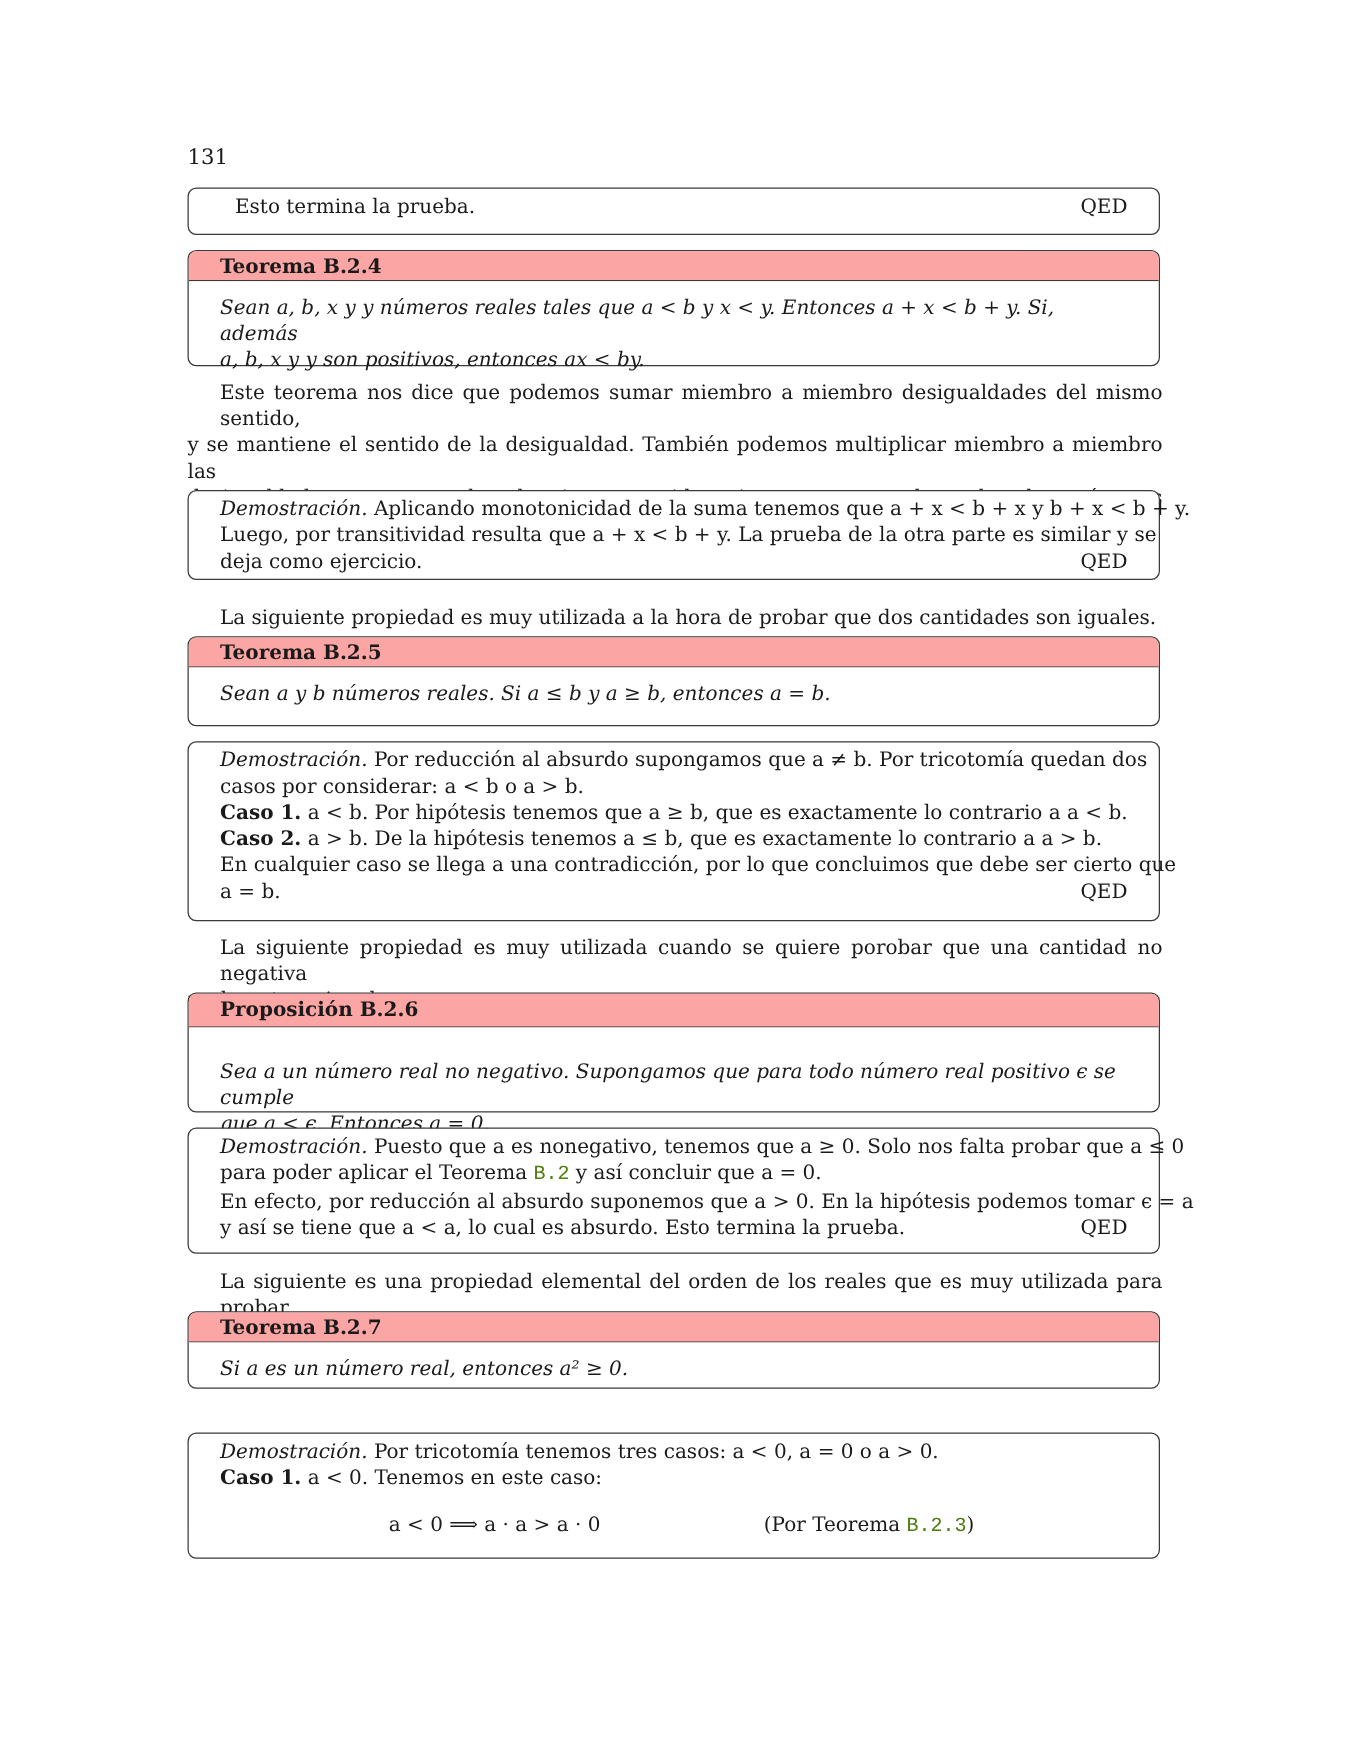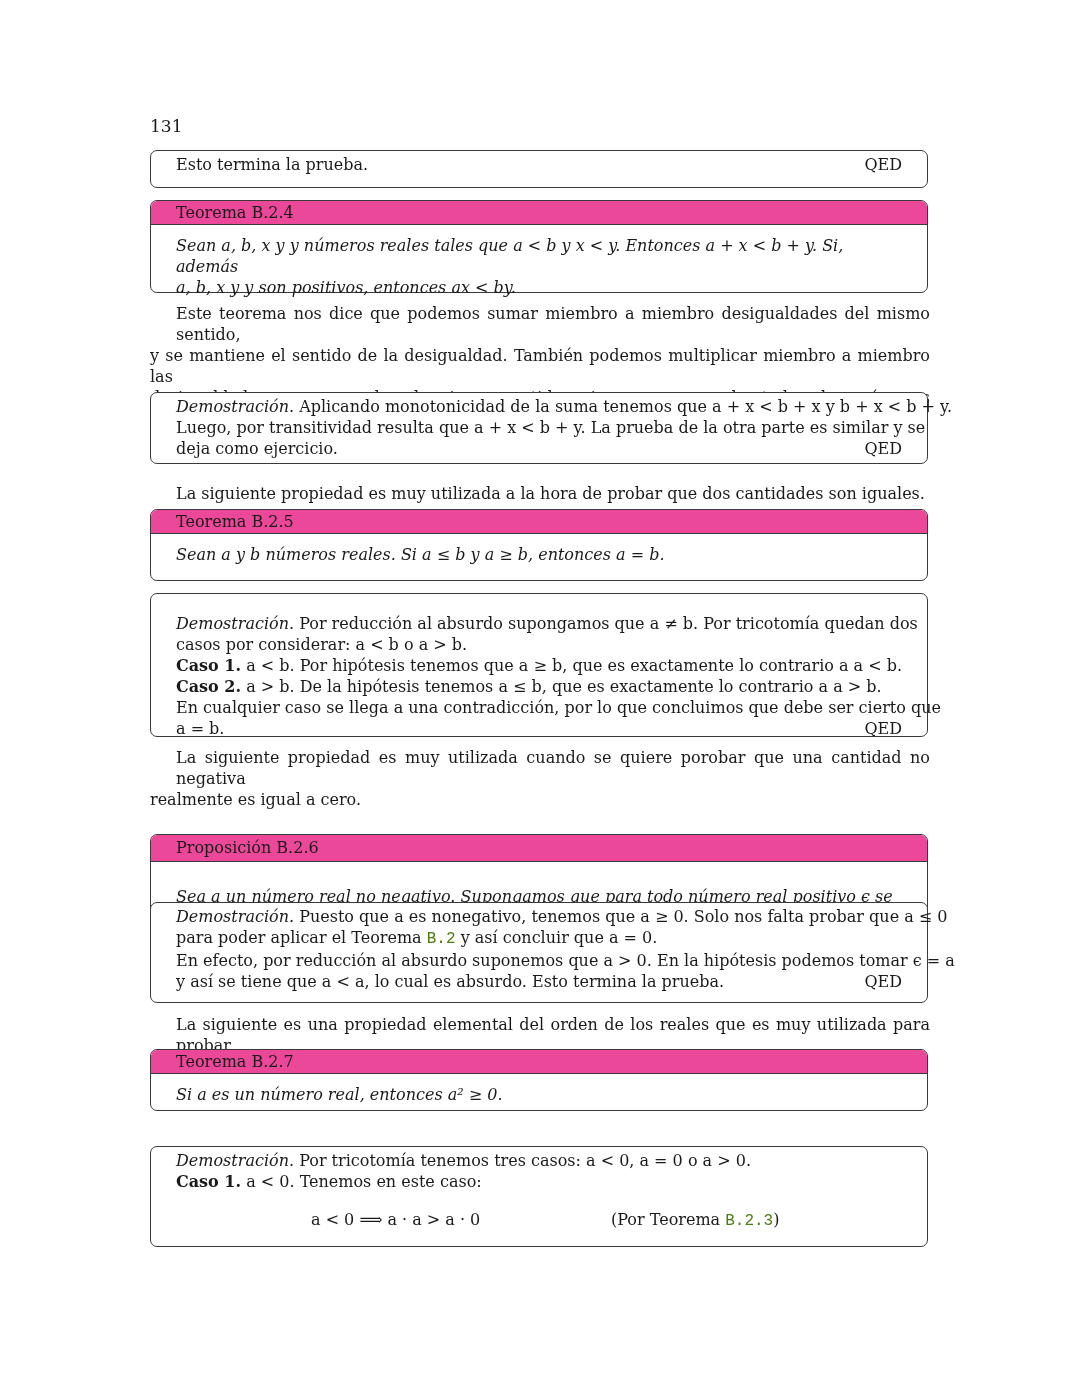--- a/index.html
+++ b/index.html
@@ -3,37 +3,37 @@
 <meta charset="utf-8">
 <style>
   html, body { margin:0; padding:0; background:#ffffff; }
   body { width:1080px; height:1397px; position:relative; font-family:"DejaVu Serif", serif; color:#1a1a1a; }
   .header { position:absolute; top:116px; left:150px; width:780px; height:22px; font-size:17px; }
   .header .pnum { position:absolute; left:0; top:0; }
   .header .chap { position:absolute; right:0; top:0; font-style:italic; }
   .box { position:absolute; left:150px; width:778px; border:1.5px solid #3a3a3a; border-radius:7px; background:#fff; box-sizing:border-box; }
   .box .line { font-size:16px; line-height:21px; padding:0 25px; white-space:nowrap; position:relative; }
   .box .qed { position:absolute; right:25px; }
-  .thm-head { background:#ec4899; border-bottom:1.5px solid #3a3a3a; border-radius:6px 6px 0 0; height:23px; font-weight:normal; font-size:16px; line-height:23px; padding-left:25px; }
+  .thm-head { background:#fca5a5; border-bottom:1.5px solid #3a3a3a; border-radius:6px 6px 0 0; height:23px; font-weight:bold; font-size:16px; line-height:23px; padding-left:25px; }
   .thm-body { padding:10px 25px 0 25px; font-style:italic; font-size:16px; line-height:21px; }
   .para { position:absolute; left:150px; width:780px; font-size:16px; line-height:21px; text-align:justify; }
   .para .indent { padding-left:26px; }
   .em { font-style:italic; }
   .b { font-weight:bold; }
   .link { color:#4d7c0f;font-family:Liberation Mono, monospace; }
   .eq { position:absolute; font-size:16px; }
 </style>
 </head>
 <body>
 
 <div class="header">
   <span class="pnum">131</span>
 </div>
 
-<div class="box" style="top:150px;height:38px;">
+<div class="box" style="top:150px;height:38px;padding-left:12px;">
   <div class="line" style="padding-top:3px;">
     <span>Esto termina la prueba.</span>
     <span class="qed">QED</span>
   </div>
 </div>
 
 <div class="box" style="top:200px;height:93px;">
   <div class="thm-head">Teorema B.2.4</div>
   <div class="thm-body">
     <div>Sean a, b, x y y números reales tales que a &lt; b y x &lt; y. Entonces a + x &lt; b + y. Si, además</div>
@@ -58,35 +58,35 @@
   <div class="indent">La siguiente propiedad es muy utilizada a la hora de probar que dos cantidades son iguales.</div>
 </div>
 
 <div class="box" style="top:509px;height:72px;">
   <div class="thm-head">Teorema B.2.5</div>
   <div class="thm-body">
     <div>Sean a y b números reales. Si a ≤ b y a ≥ b, entonces a = b.</div>
   </div>
 </div>
 
-<div class="box" style="top:593px;height:144px;padding-top:19px;">
+<div class="box" style="top:593px;height:144px;padding-top:3px;">
   <div class="line"><span class="em">Demostración.</span> <span>Por reducción al absurdo supongamos que a ≠ b. Por tricotomía quedan dos</span></div>
   <div class="line">casos por considerar: a &lt; b o a &gt; b.</div>
   <div class="line"><span class="b">Caso 1.</span> <span>a &lt; b. Por hipótesis tenemos que a ≥ b, que es exactamente lo contrario a a &lt; b.</span></div>
   <div class="line"><span class="b">Caso 2.</span> <span>a &gt; b. De la hipótesis tenemos a ≤ b, que es exactamente lo contrario a a &gt; b.</span></div>
   <div class="line">En cualquier caso se llega a una contradicción, por lo que concluimos que debe ser cierto que</div>
   <div class="line"><span>a = b.</span><span class="qed">QED</span></div>
 </div>
 
 <div class="para" style="top:747px;">
   <div class="indent">La siguiente propiedad es muy utilizada cuando se quiere porobar que una cantidad no negativa</div>
   <div>realmente es igual a cero.</div>
 </div>
 
-<div class="box" style="top:794px;height:96px;margin-top:40px;">
+<div class="box" style="top:794px;height:96px;">
   <div class="thm-head" style="height:26px;line-height:26px;">Proposición B.2.6</div>
   <div class="thm-body" style="padding-top:24px;">
     <div>Sea a un número real no negativo. Supongamos que para todo número real positivo ϵ se cumple</div>
     <div>que a &lt; ϵ. Entonces a = 0.</div>
   </div>
 </div>
 
 <div class="box" style="top:902px;height:101px;padding-top:3px;">
   <div class="line"><span class="em">Demostración.</span> <span>Puesto que a es nonegativo, tenemos que a ≥ 0. Solo nos falta probar que a ≤ 0</span></div>
   <div class="line"><span>para poder aplicar el Teorema </span><span class="link">B.2</span><span> y así concluir que a = 0.</span></div>

